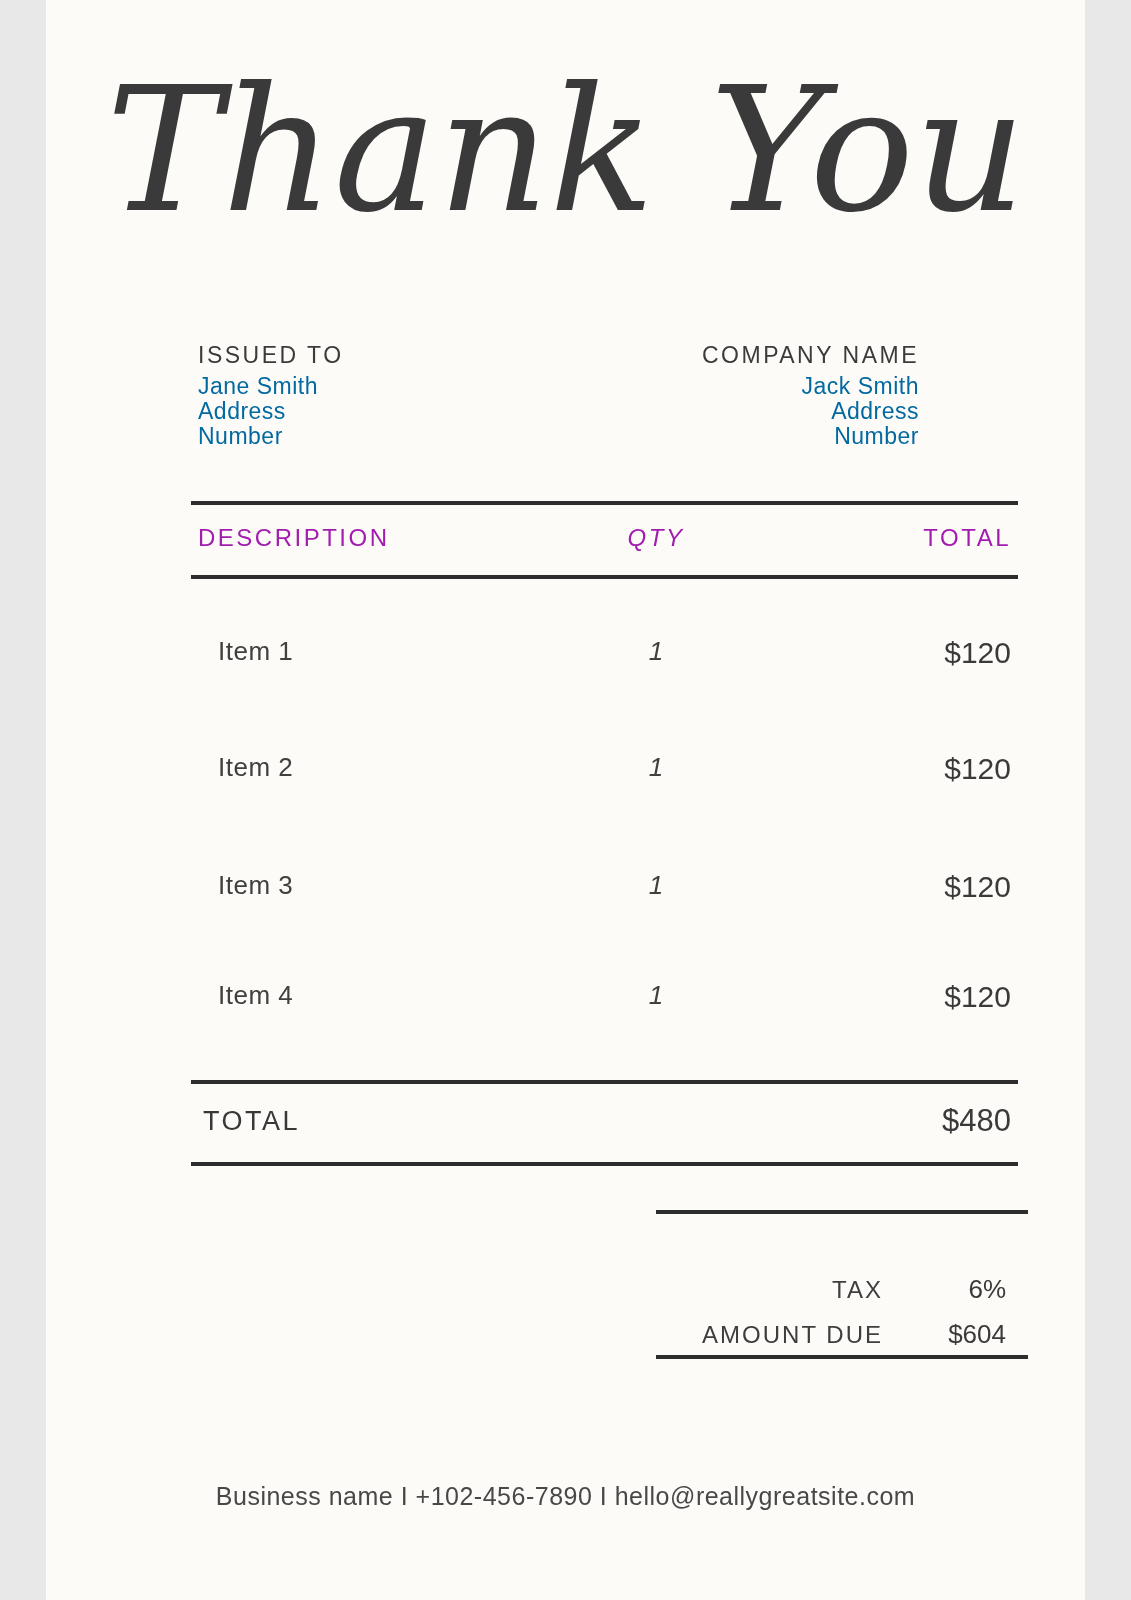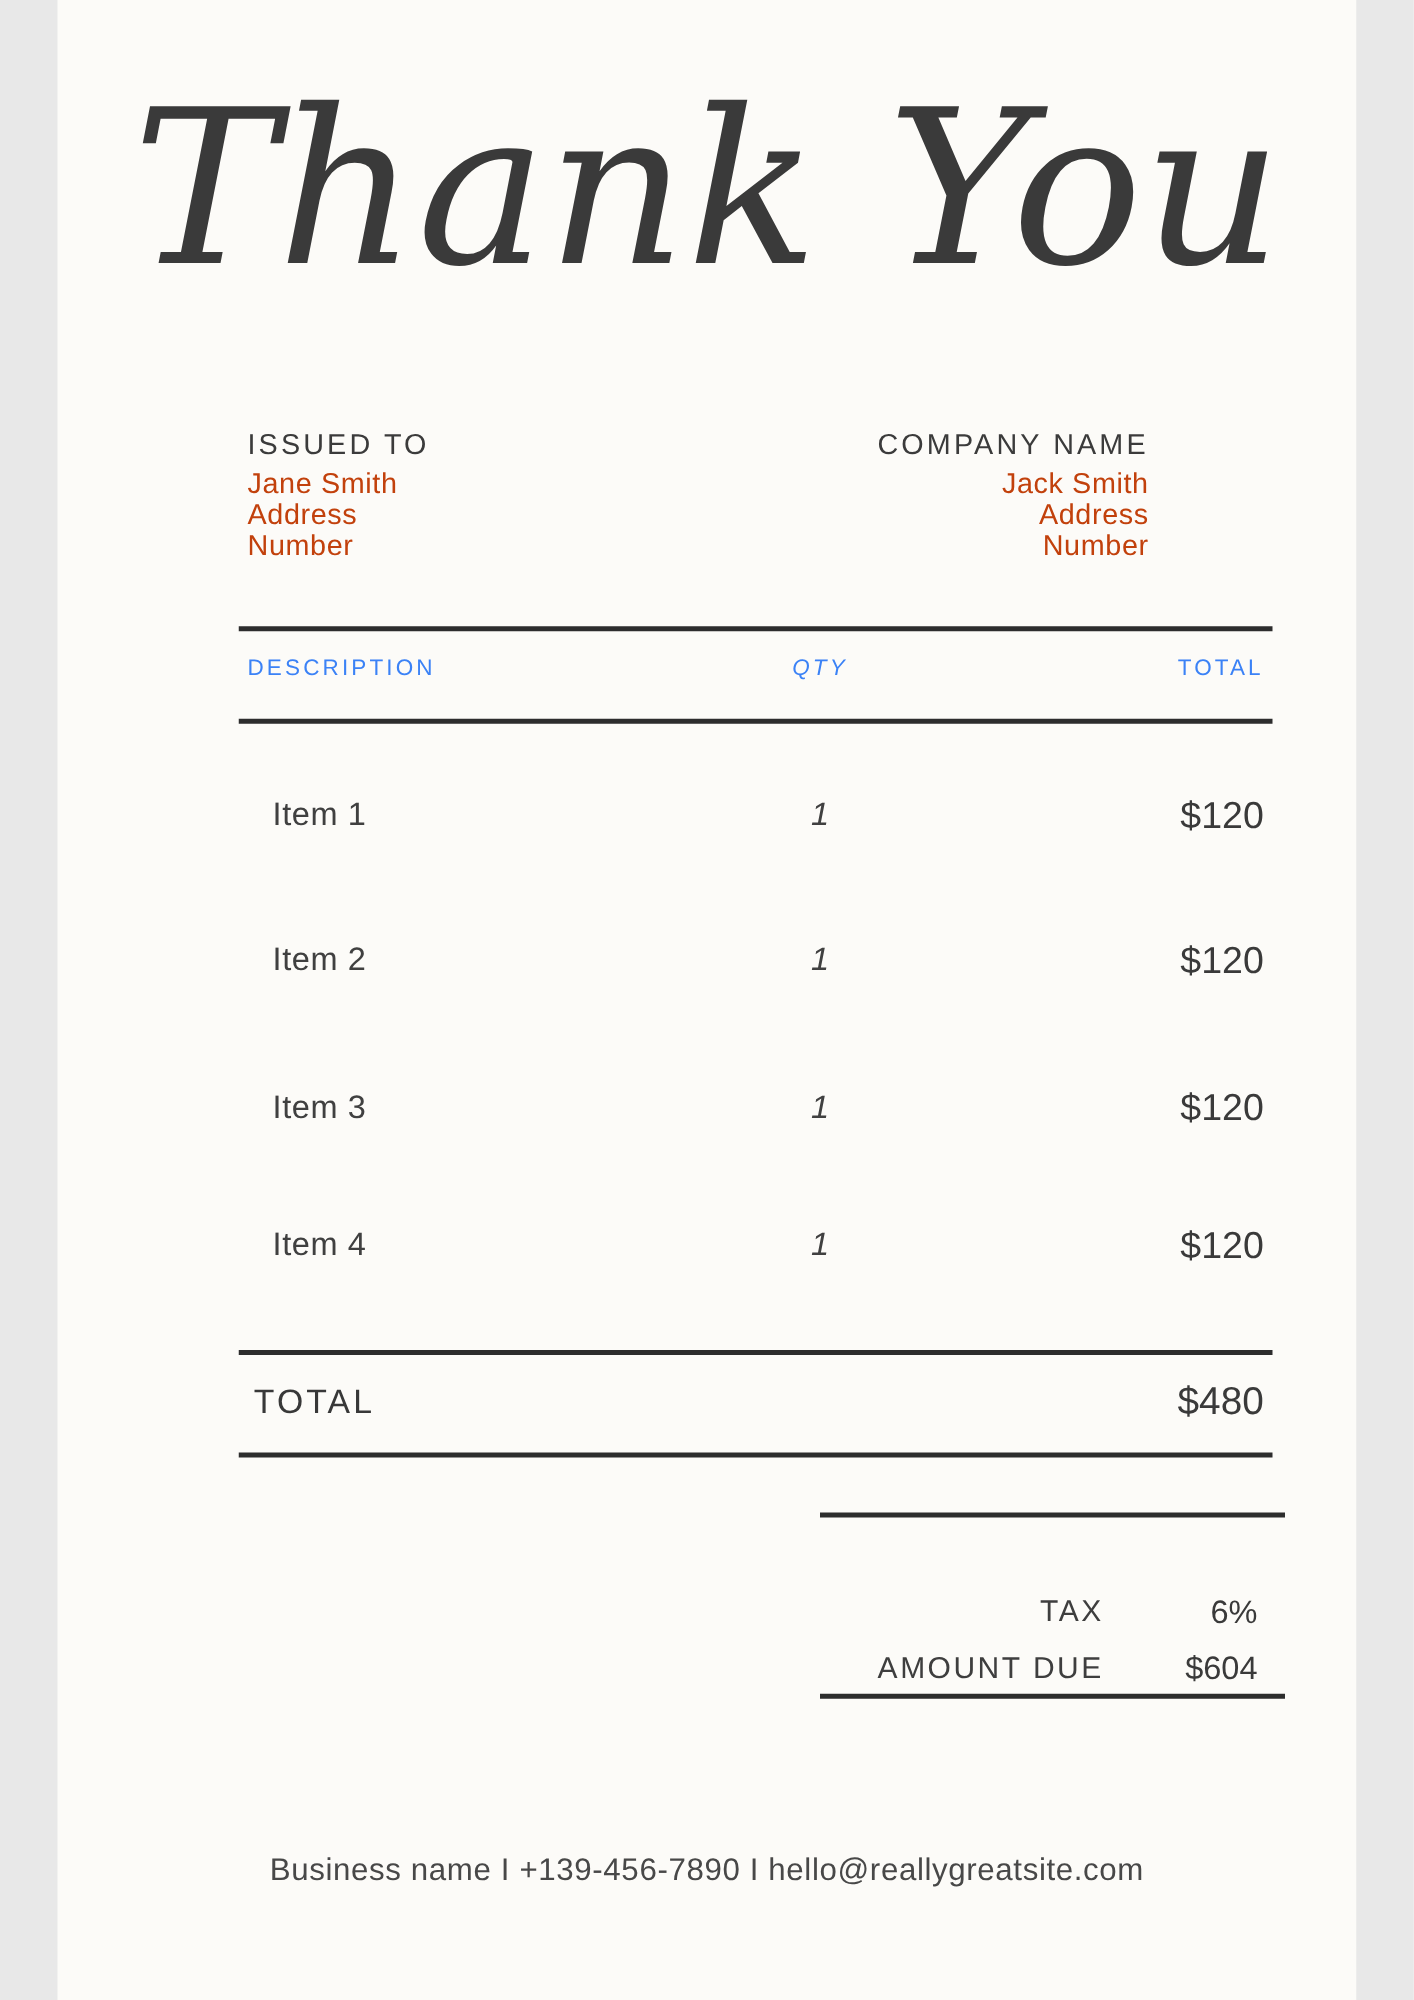--- a/index.html
+++ b/index.html
@@ -36,21 +36,21 @@
   .company { right: 166px; text-align: right; }
   .block-heading {
     font-size: 23px;
     letter-spacing: 2.5px;
     color: #3b3b3b;
     margin-bottom: 5px;
   }
   .block-line {
     font-size: 23px;
     line-height: 25px;
-    color: #c2410c;
+    color: #0369a1;
     letter-spacing: 0.5px;
   }
 
   
   .rule {
     position: absolute;
     left: 145px;
     width: 827px;
     height: 4px;
     background: #2d2d2d;
@@ -71,21 +71,21 @@
   .trow-i0 { top: 636px; }
   .trow-i1 { top: 752px; }
   .trow-i2 { top: 870px; }
   .trow-i3 { top: 980px; }
   .trow-total { top: 1103px; }
 
   .c-desc  { position: absolute; left: 7px;  top: 0; }
   .c-qty   { position: absolute; left: 415px; width: 100px; text-align: center; top: 0; font-style: italic; }
   .c-total { position: absolute; right: 7px; top: 0; text-align: right; }
 
-  .hdr-cell { font-size: 18px; letter-spacing: 2.5px; color: #3b82f6; }
+  .hdr-cell { font-size: 24px; letter-spacing: 2.5px; color: #a21caf; }
   .item-desc { font-size: 26px; color: #404040; letter-spacing: 0.5px; left: 27px; }
   .item-qty  { font-size: 26px; color: #404040; }
   .item-total{ font-size: 30px; color: #3a3a3a; }
   .total-label { font-size: 27px; letter-spacing: 2.5px; color: #383838; left: 12px; top: 3px;}
   .total-value { font-size: 31px; color: #3a3a3a; }
 
   
   .sum-rule {
     position: absolute;
     left: 610px;
@@ -207,15 +207,15 @@
     <span class="sum-value">6%</span>
   </div>
 
   <div class="sum-row sum-row-2">
     <span class="sum-label">AMOUNT DUE</span>
     <span class="sum-value">$604</span>
   </div>
 
   <div class="sum-rule sum-rule-bottom"></div>
 
-  <div class="footer">Business name I +139-456-7890 I hello@reallygreatsite.com</div>
+  <div class="footer">Business name I +102-456-7890 I hello@reallygreatsite.com</div>
 
 </div>
 
 </body></html>

